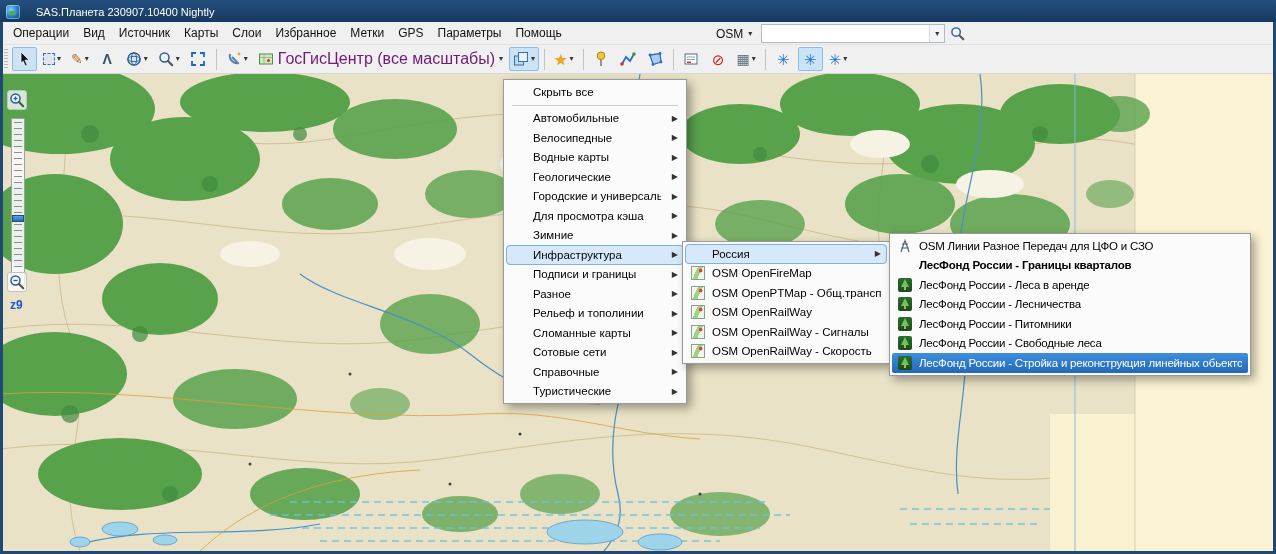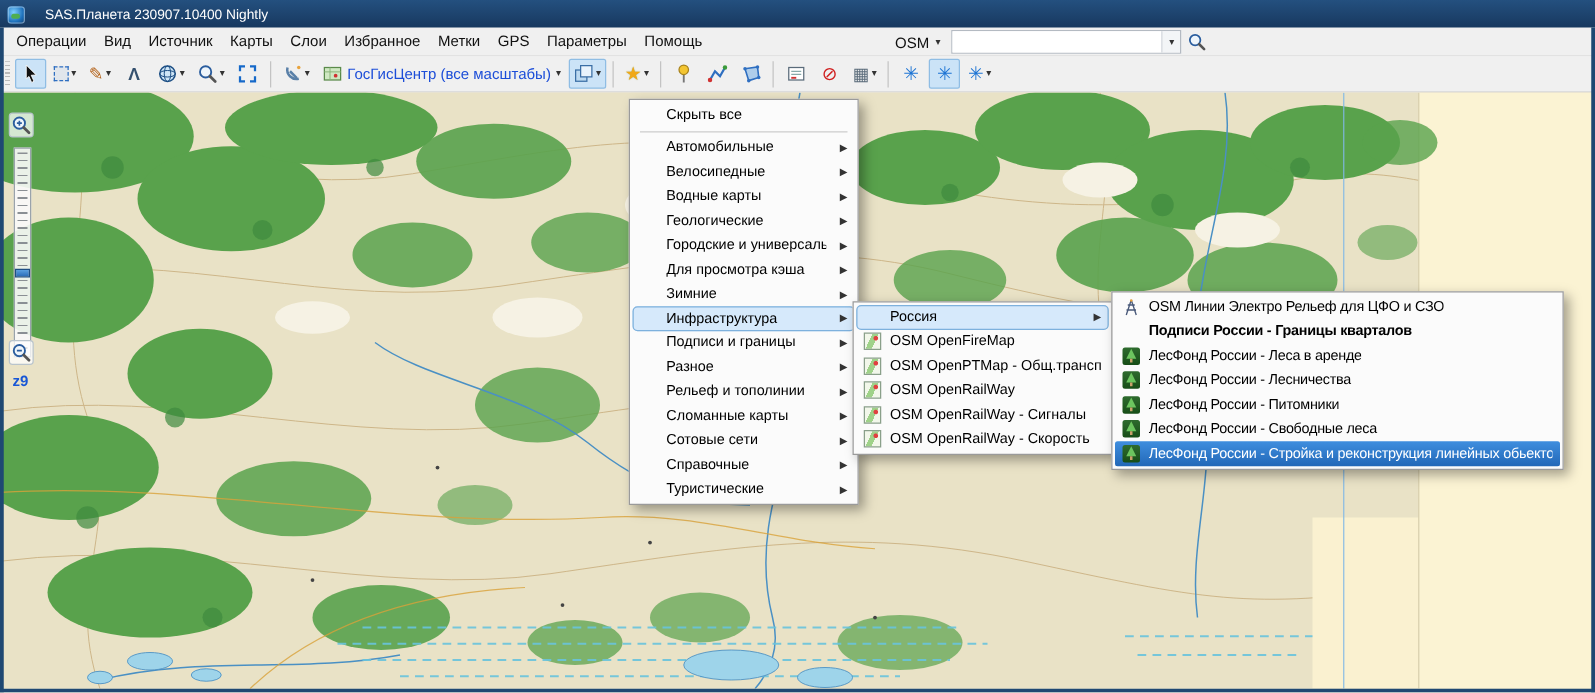--- a/index.html
+++ b/index.html
@@ -34,21 +34,21 @@
   .tbtn.active{background:#cbe3f7;border-color:#8fbde4}
   .tsep{width:1px;height:21px;background:#c3c3c3;margin:0 3px}
   .glyph{font-size:14px;line-height:1}
   .g-pencil{color:#b5651d}
   .g-compass{color:#34506e;font-weight:bold}
   .g-star{color:#f0a818;font-size:15px;text-shadow:0 0 1px #9a6;}
   .g-forbid{color:#d02020;font-size:15px}
   .g-grid{color:#5a6b7a;font-size:14px}
   .g-aster{color:#1d74d4;font-size:15px}
   .sel-box{width:12px;height:12px;border:1px dashed #2f6fc1;background:rgba(47,111,193,.08)}
-  .gosgis-lbl{font-size:12px;color:#1d4ed8;white-space:nowrap;padding:0 2px}
+  .gosgis-lbl{font-size:16px;color:#701a75;white-space:nowrap;padding:0 2px}
 
   
   .map-wrap{position:absolute;left:0;top:74px;width:1276px;height:477px;overflow:hidden;background:#e9e2c6}
   .map-wrap svg.terrain{position:absolute;left:0;top:0}
 
   
   .zbtn{position:absolute;width:20px;height:20px;display:flex;align-items:center;justify-content:center;background:rgba(255,255,255,.75);border:1px solid #b9c4cc;border-radius:3px;z-index:6}
   .zslider{position:absolute;left:7px;top:34px;width:14px;height:168px;background:rgba(250,250,250,.9);border:1px solid #9aa3ab;z-index:6}
   .zticks{position:absolute;left:2px;right:2px;top:3px;bottom:3px;background:repeating-linear-gradient(to bottom,#8a8f94 0 1px,transparent 1px 6px)}
   .zthumb{position:absolute;left:0px;top:96px;width:12px;height:7px;background:linear-gradient(#5aa0e0,#2a6db8);border:1px solid #1d4f84;z-index:7}
@@ -520,25 +520,25 @@
     </div>
   </div>
 
   <div class="menu menu3">
     <div class="m-item">
       <span class="icon-slot">
           <svg class="ic" width="14" height="14">
             <use href="#i-pylon"></use>
           </svg>
         </span>
-      <span class="m-label">OSM Линии Электро Рельеф для ЦФО и СЗО</span>
+      <span class="m-label">OSM Линии Разное Передач для ЦФО и СЗО</span>
     </div>
     <div class="m-item bold">
       <span class="icon-slot"></span>
-      <span class="m-label">Подписи России - Границы кварталов</span>
+      <span class="m-label">ЛесФонд России - Границы кварталов</span>
     </div>
     <div class="m-item">
       <span class="icon-slot">
           <span class="tree-icon"></span>
         </span>
       <span class="m-label">ЛесФонд России - Леса в аренде</span>
     </div>
     <div class="m-item">
       <span class="icon-slot">
           <span class="tree-icon"></span>

